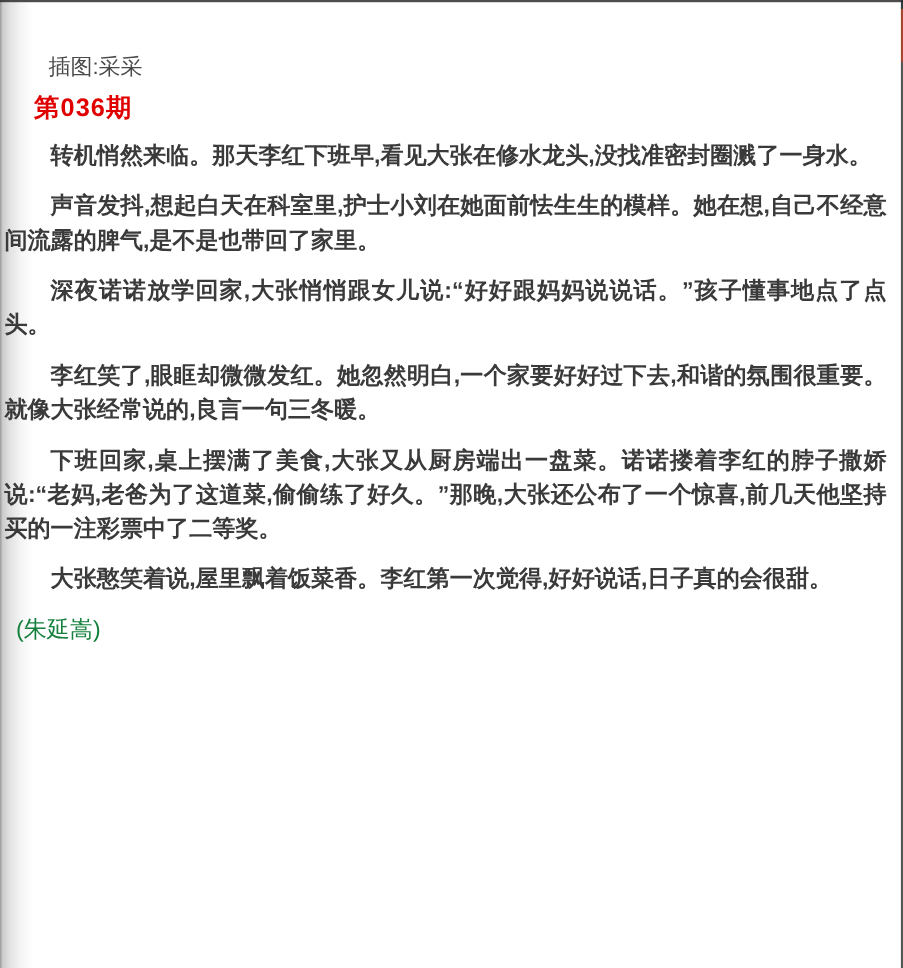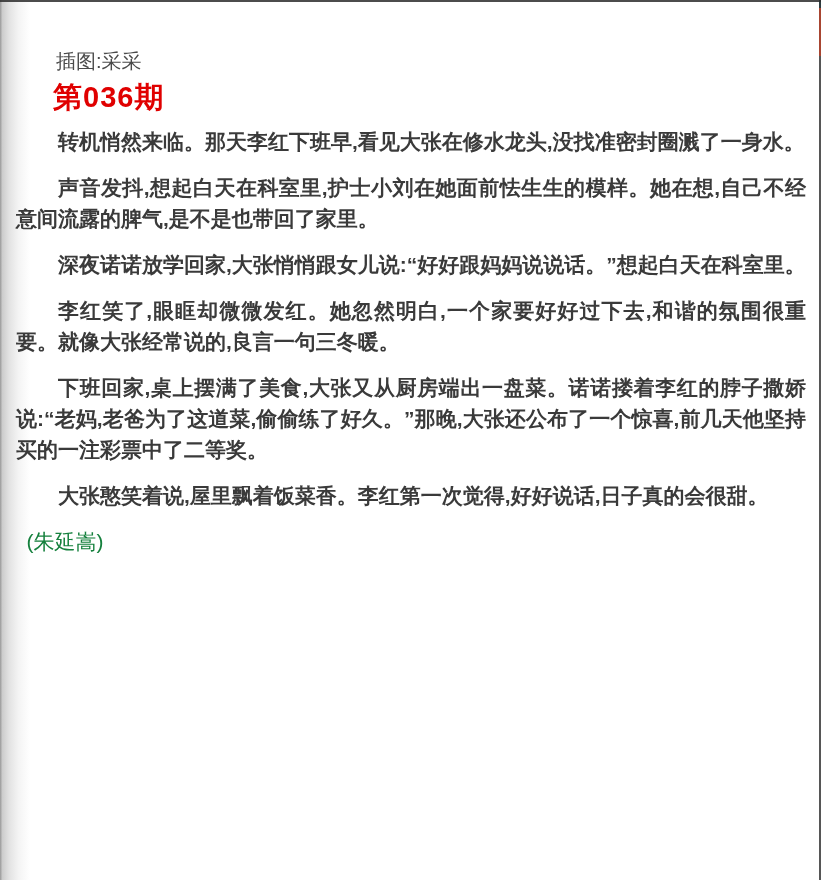--- a/index.html
+++ b/index.html
@@ -48,33 +48,33 @@
     width: 2px;
     background: linear-gradient(to bottom,
       #2f3d40 0px, #2f3d40 8px,
       #a84531 8px, #a84531 56px,
       #565656 56px, #565656 100%);
     z-index: 2;
   }
   .content {
     position: relative;
     z-index: 2;
-    padding: 48px 15px 0 16px;
+    padding: 48px 15px 0 4px;
     color: #3a3a3a;
   }
   .credit {
     margin: 0 0 6px 0;
     font-size: 20px;
     line-height: 26px;
     text-indent: 2em;
     color: #4a4a4a;
   }
   .issue-title {
-    margin: 0 0 12px 37px;
-    font-size: 29px;
+    margin: 0 0 12px 27px;
+    font-size: 23px;
     line-height: 34px;
     font-weight: 700;
     letter-spacing: 1px;
   }
   .body-para {
     margin: 0 0 15px 0;
     font-size: 21px;
     line-height: 31px;
     text-indent: 2em;
     text-align: justify;
@@ -98,21 +98,21 @@
   <div class="edge-right"></div>
 
   <div class="content">
     <p class="credit">插图:采采</p>
 
     <h1 class="issue-title" style="color: rgb(224, 0, 0);">第036期</h1>
 
     <div id="paragraphs">
         <p class="body-para">转机悄然来临。那天李红下班早,看见大张在修水龙头,没找准密封圈溅了一身水。</p>
         <p class="body-para">声音发抖,想起白天在科室里,护士小刘在她面前怯生生的模样。她在想,自己不经意间流露的脾气,是不是也带回了家里。</p>
-        <p class="body-para">深夜诺诺放学回家,大张悄悄跟女儿说:“好好跟妈妈说说话。”想起白天在科室里。</p>
+        <p class="body-para">深夜诺诺放学回家,大张悄悄跟女儿说:“好好跟妈妈说说话。”孩子懂事地点了点头。</p>
         <p class="body-para">李红笑了,眼眶却微微发红。她忽然明白,一个家要好好过下去,和谐的氛围很重要。就像大张经常说的,良言一句三冬暖。</p>
         <p class="body-para">下班回家,桌上摆满了美食,大张又从厨房端出一盘菜。诺诺搂着李红的脖子撒娇说:“老妈,老爸为了这道菜,偷偷练了好久。”那晚,大张还公布了一个惊喜,前几天他坚持买的一注彩票中了二等奖。</p>
         <p class="body-para">大张憨笑着说,屋里飘着饭菜香。李红第一次觉得,好好说话,日子真的会很甜。</p>
       </div>
 
     <p class="author">(朱延嵩)</p>
   </div>
 </div>
 
 </body></html>

